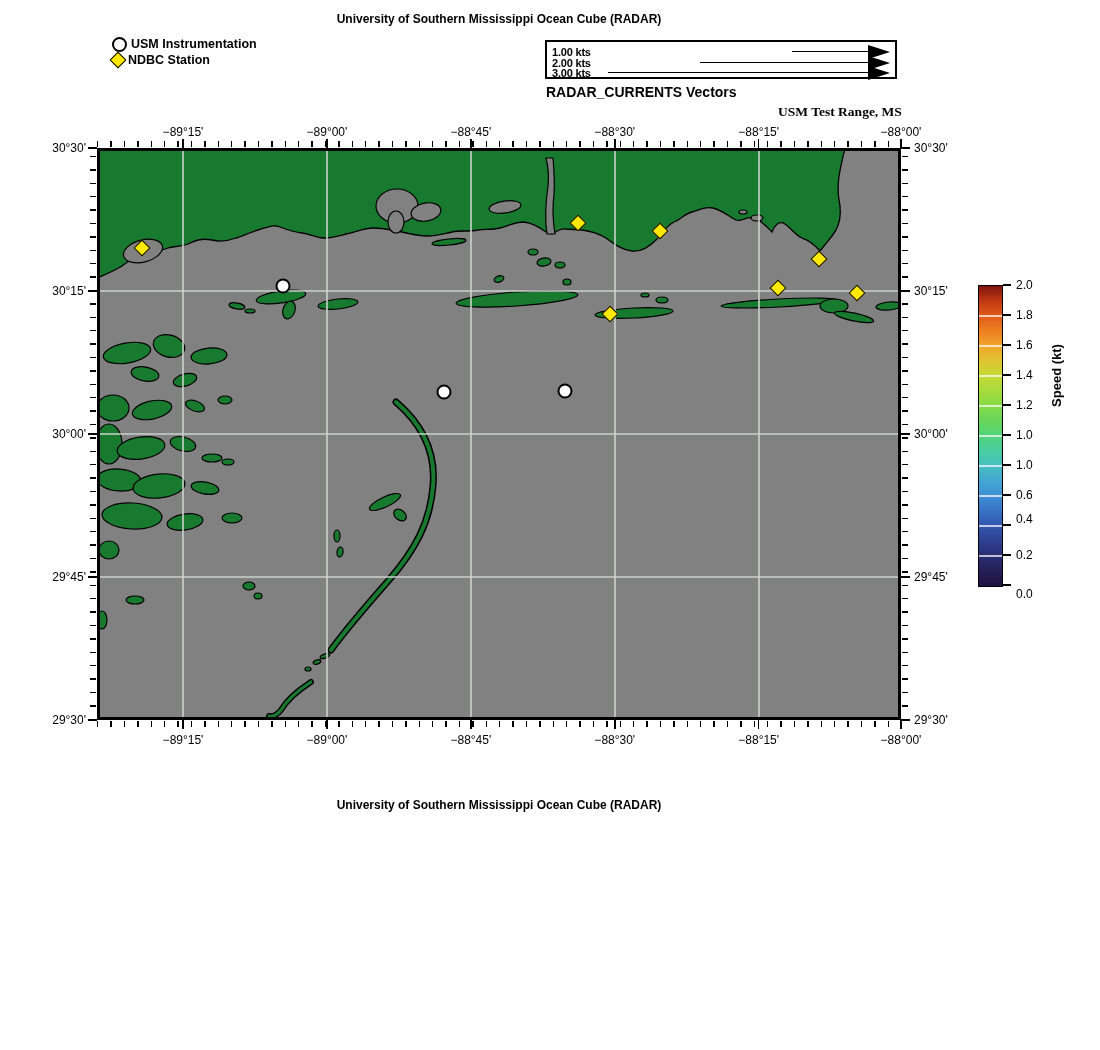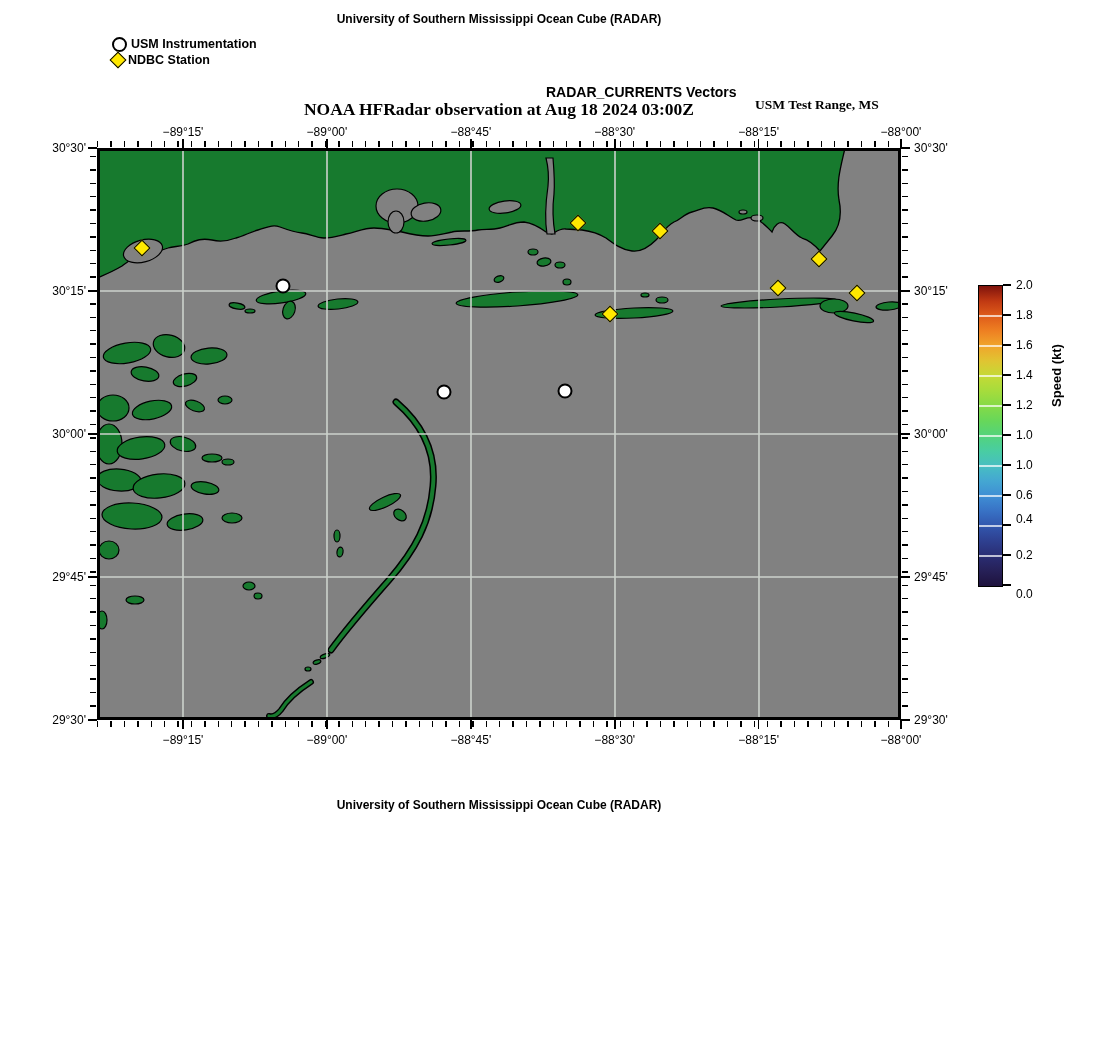--- a/index.html
+++ b/index.html
@@ -5,21 +5,21 @@
   html,body{margin:0;padding:0;background:#ffffff;}
   #canvas{position:relative;width:1100px;height:1050px;background:#ffffff;
           font-family:"Liberation Sans",sans-serif;color:#000;overflow:hidden;}
   .abs{position:absolute;}
   
   .title{left:97px;width:804px;text-align:center;font-size:12px;font-weight:bold;}
   #title-top{top:12px;}
   #title-bottom{top:798px;}
   #subtitle{left:97px;width:804px;top:99px;text-align:center;
             font-family:"Liberation Serif",serif;font-size:17.5px;font-weight:bold;}
-  #range-label{left:755px;width:170px;top:97px;
+  #range-label{left:755px;width:170px;top:104px;text-align:center;
             font-family:"Liberation Serif",serif;font-size:13.5px;font-weight:bold;}
   
   .leg-row{position:absolute;left:112px;height:16px;display:flex;align-items:center;}
   .leg-label{font-size:12.5px;font-weight:bold;margin-left:4px;}
   .sym-circle{width:11px;height:11px;border-radius:50%;background:#fff;border:2.5px solid #000;}
   .sym-diamond{width:10px;height:10px;background:#ffe800;border:1.5px solid #000;transform:rotate(45deg);}
   
   #vector-box{left:545px;top:40px;width:352px;height:39px;border:2px solid #000;box-sizing:border-box;background:#fff;}
   .vec-row{position:absolute;left:0;width:100%;height:12px;}
   .vec-label{position:absolute;left:5px;top:0;font-size:11px;font-weight:bold;line-height:12px;letter-spacing:-0.2px;}
@@ -73,23 +73,39 @@
 
   <div class="leg-row" style="top:36px;">
     <div class="sym-circle"></div>
     <div class="leg-label">USM Instrumentation</div>
   </div>
   <div class="leg-row" style="top:52px;">
     <div class="sym-diamond"></div>
     <div class="leg-label">NDBC Station</div>
   </div>
 
+  <div class="abs" id="vector-box">
+      <div class="vec-row" style="top: 4px;">
+        <span class="vec-label">1.00 kts</span>
+        <div class="vec-line" style="right: 26px; width: 77px;"></div>
+        <div class="vec-head" style="right: 5px;"></div>
+      </div>
+      <div class="vec-row" style="top: 14.5px;">
+        <span class="vec-label">2.00 kts</span>
+        <div class="vec-line" style="right: 26px; width: 169px;"></div>
+        <div class="vec-head" style="right: 5px;"></div>
+      </div>
+      <div class="vec-row" style="top: 25px;">
+        <span class="vec-label">3.00 kts</span>
+        <div class="vec-line" style="right: 26px; width: 261px;"></div>
+        <div class="vec-head" style="right: 5px;"></div>
+      </div>
+    </div>
   <div class="abs" id="vector-caption">RADAR_CURRENTS Vectors</div>
 
-  <div class="abs" id="subtitle">NOAA HFRadar observation at Aug 18 2024 03:00Z</div>
   <div class="abs" id="range-label">USM Test Range, MS</div>
 
   <div class="abs tickstrip" id="ticks-top"></div>
   <div class="abs tickstrip" id="ticks-bottom"></div>
   <div class="abs tickstrip" id="ticks-left"></div>
   <div class="abs tickstrip" id="ticks-right"></div>
 
   <div class="abs" id="map">
     <svg width="804" height="572" viewBox="0 0 804 572">
 

